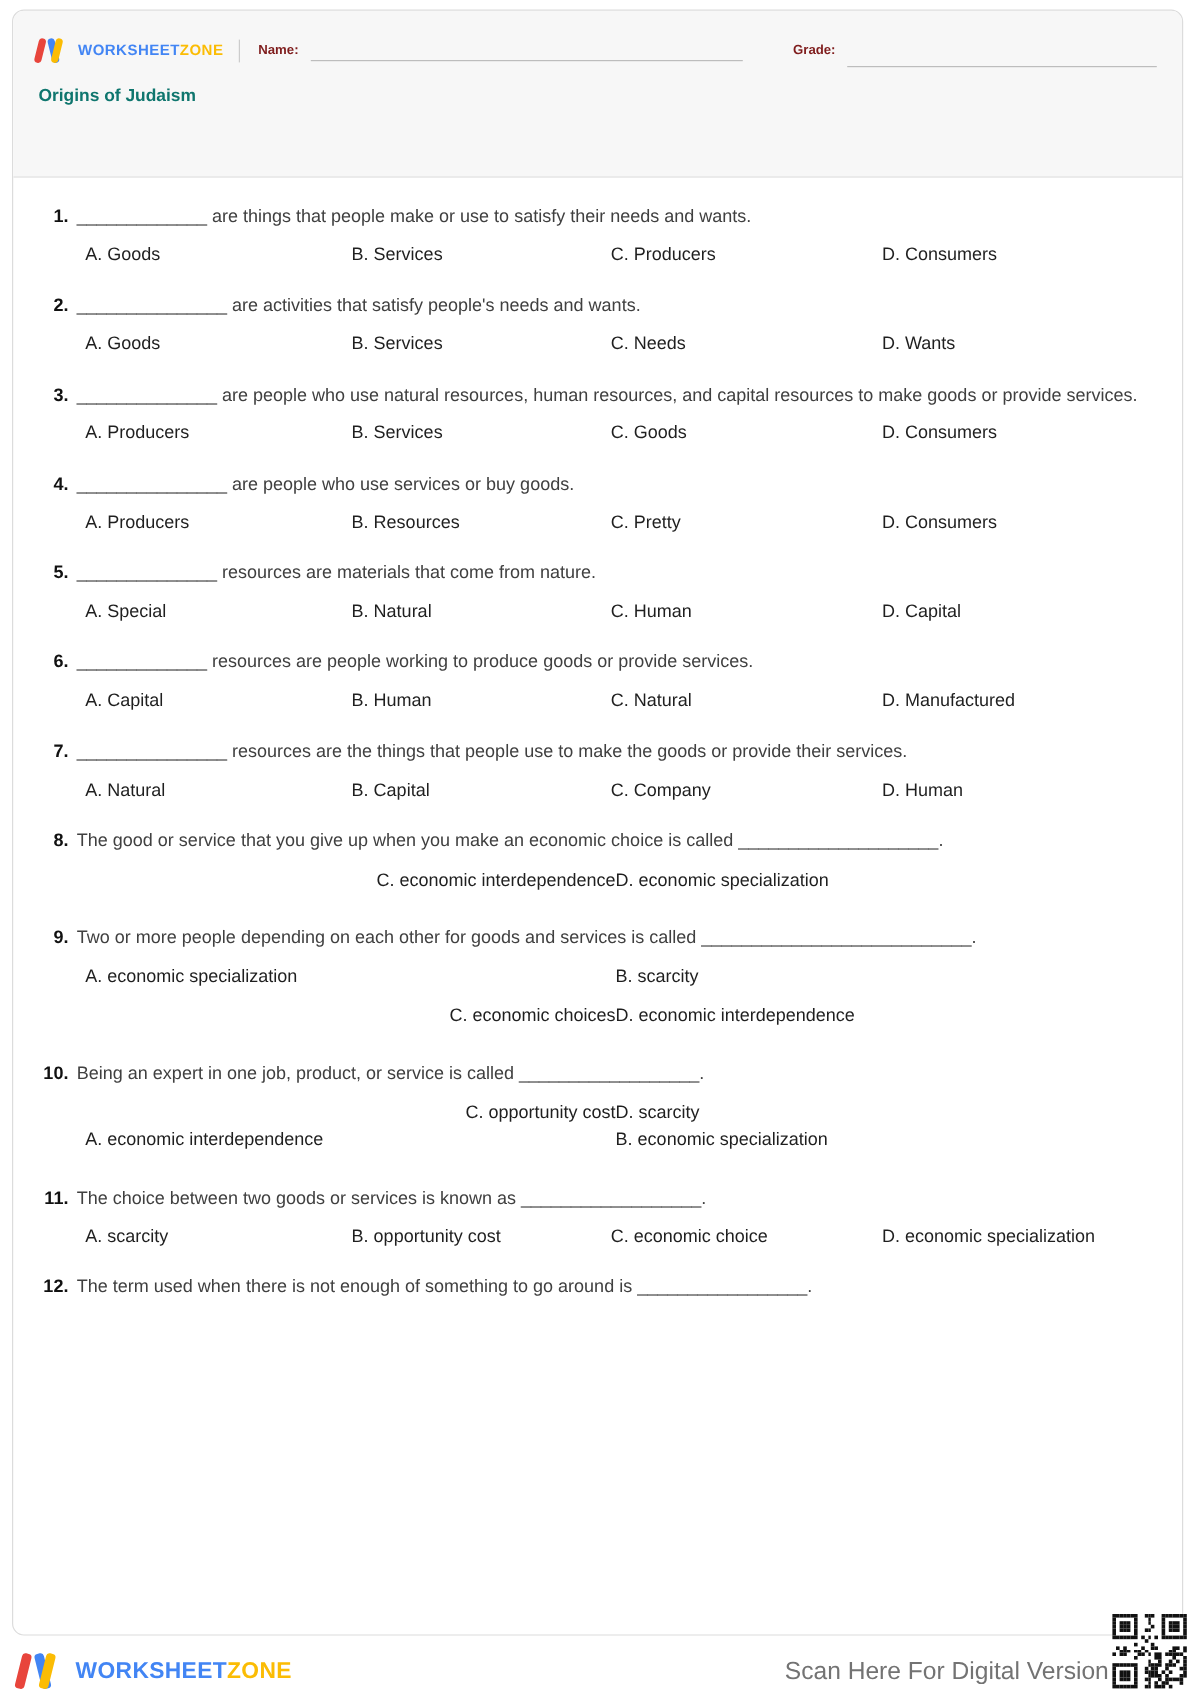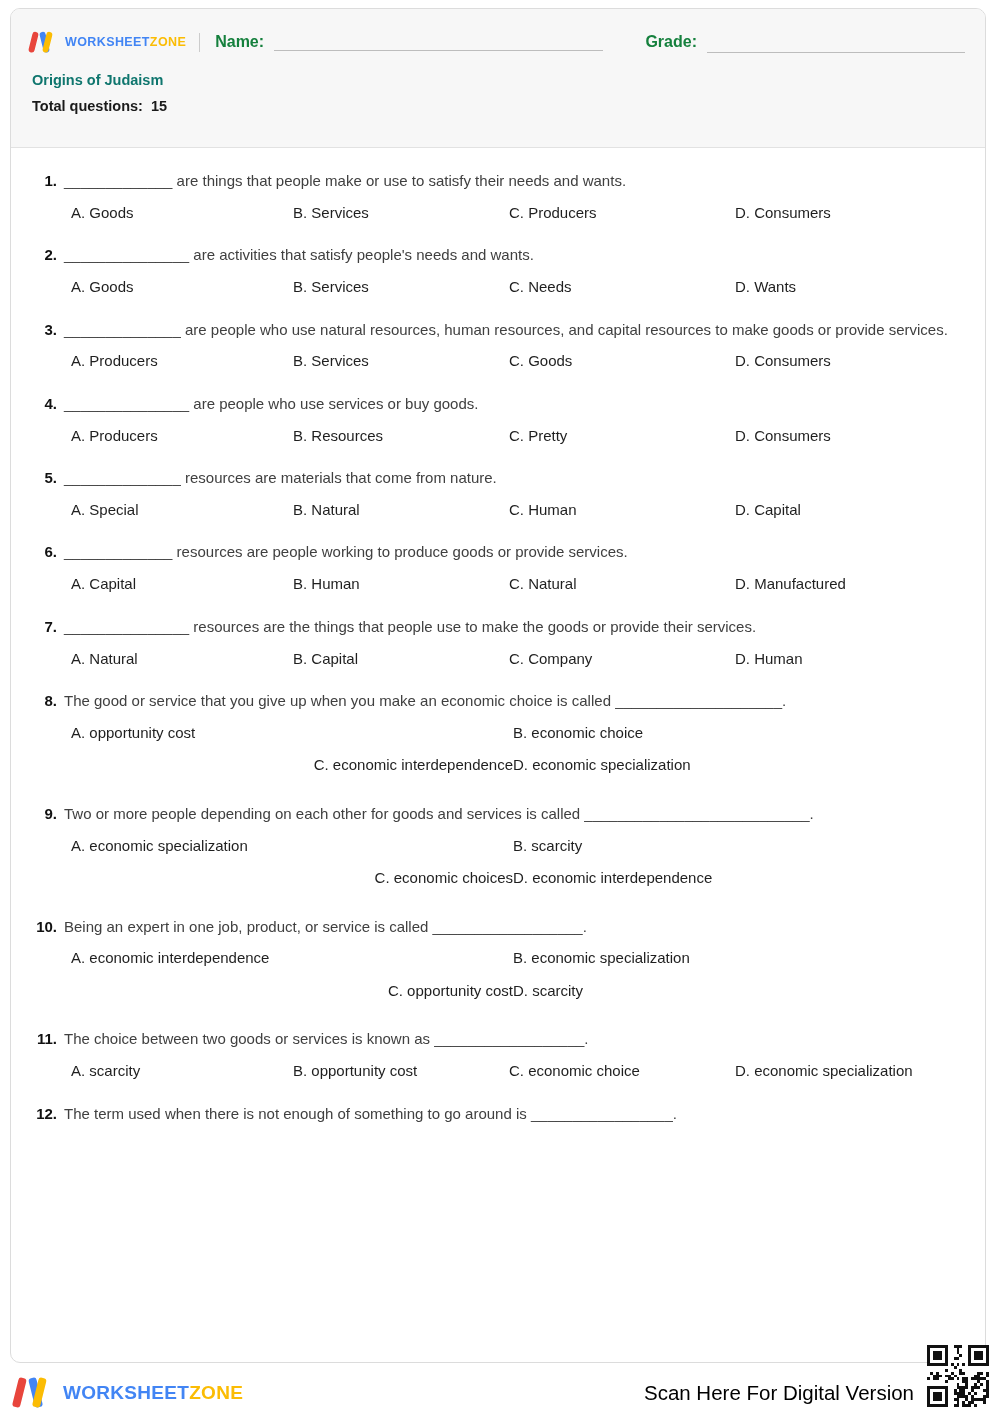--- a/index.html
+++ b/index.html
@@ -66,23 +66,23 @@
 
   .hdr-sep {
     width: 1px;
     height: 19px;
     background: #cccccc;
     margin: 0 15px 0 13px;
     flex: 0 0 auto;
   }
 
   .field-label {
-    font-size: 16px;
+    font-size: 11px;
     font-weight: bold;
-    color: #15803d;
+    color: #7f1d1d;
     white-space: nowrap;
     flex: 0 0 auto;
   }
 
   .field-line {
     height: 1px;
     background: #bdbdbd;
     margin: 9px 0 0 10px;
     align-self: flex-start;
     position: relative;
@@ -176,23 +176,23 @@
     margin-left: 18px;
   }
   .footer-logo .logo-mark { width: 36px; height: 31px; margin-right: 9px; }
   .footer-logo .lm1 { left: 1px;  top: 1px; width: 8px;  height: 30px; }
   .footer-logo .lm2 { left: 10px; top: 1px; width: 8px;  height: 30px; }
   .footer-logo .lm3 { left: 21px; top: 1px; width: 8px;  height: 30px; }
   .footer-logo .logo-text { font-size: 19px; letter-spacing: 0.3px; }
 
   .scan-text {
     position: absolute;
-    right: 86px;
+    right: 76px;
     font-size: 20.5px;
-    color: #000000;
+    color: #737373;
     white-space: nowrap;
   }
 
   .qr {
     position: absolute;
     right: 11px;
     top: -26px;
     width: 62px;
     height: 62px;
     background: #ffffff;
@@ -229,21 +229,20 @@
       <div class="field-line line-name"></div>
 
       <div class="grade-wrap">
         <div class="field-label">Grade:</div>
         <div class="field-line line-grade"></div>
       </div>
     </div>
 
     <div class="hdr-meta">
       <div class="wk-title">Origins of Judaism</div>
-      <div class="wk-total"><span>Total questions:</span><span class="cnt">15</span></div>
     </div>
   </div>
 
   <div class="body">
 
     <div>
       <div class="q">
           <div class="q-num">1.</div>
           <div class="q-text">_____________ are things that people make or use to satisfy their needs and wants.</div>
         </div>
@@ -353,24 +352,20 @@
         </div>
     </div>
     <div class="gap-sm"></div>
 
     <div>
       <div class="q">
           <div class="q-num">8.</div>
           <div class="q-text">The good or service that you give up when you make an economic choice is called ____________________.</div>
         </div>
       <div class="opts">
-        <div class="opts-row cols2">
-          <div class="opt">A. opportunity cost</div>
-          <div class="opt">B. economic choice</div>
-        </div>
         <div class="opts-row cols2 cols2-row">
           <div class="opt">C. economic interdependence</div>
           <div class="opt">D. economic specialization</div>
         </div>
       </div>
     </div>
     <div class="gap-md"></div>
 
     <div>
       <div class="q">
@@ -389,27 +384,27 @@
       </div>
     </div>
     <div class="gap-md"></div>
 
     <div>
       <div class="q">
           <div class="q-num">10.</div>
           <div class="q-text">Being an expert in one job, product, or service is called __________________.</div>
         </div>
       <div class="opts">
+        <div class="opts-row cols2 cols2-row">
+          <div class="opt">C. opportunity cost</div>
+          <div class="opt">D. scarcity</div>
+        </div>
         <div class="opts-row cols2">
           <div class="opt">A. economic interdependence</div>
           <div class="opt">B. economic specialization</div>
-        </div>
-        <div class="opts-row cols2 cols2-row">
-          <div class="opt">C. opportunity cost</div>
-          <div class="opt">D. scarcity</div>
         </div>
       </div>
     </div>
     <div class="gap-md"></div>
 
     <div>
       <div class="q">
           <div class="q-num">11.</div>
           <div class="q-text">The choice between two goods or services is known as __________________.</div>
         </div>

